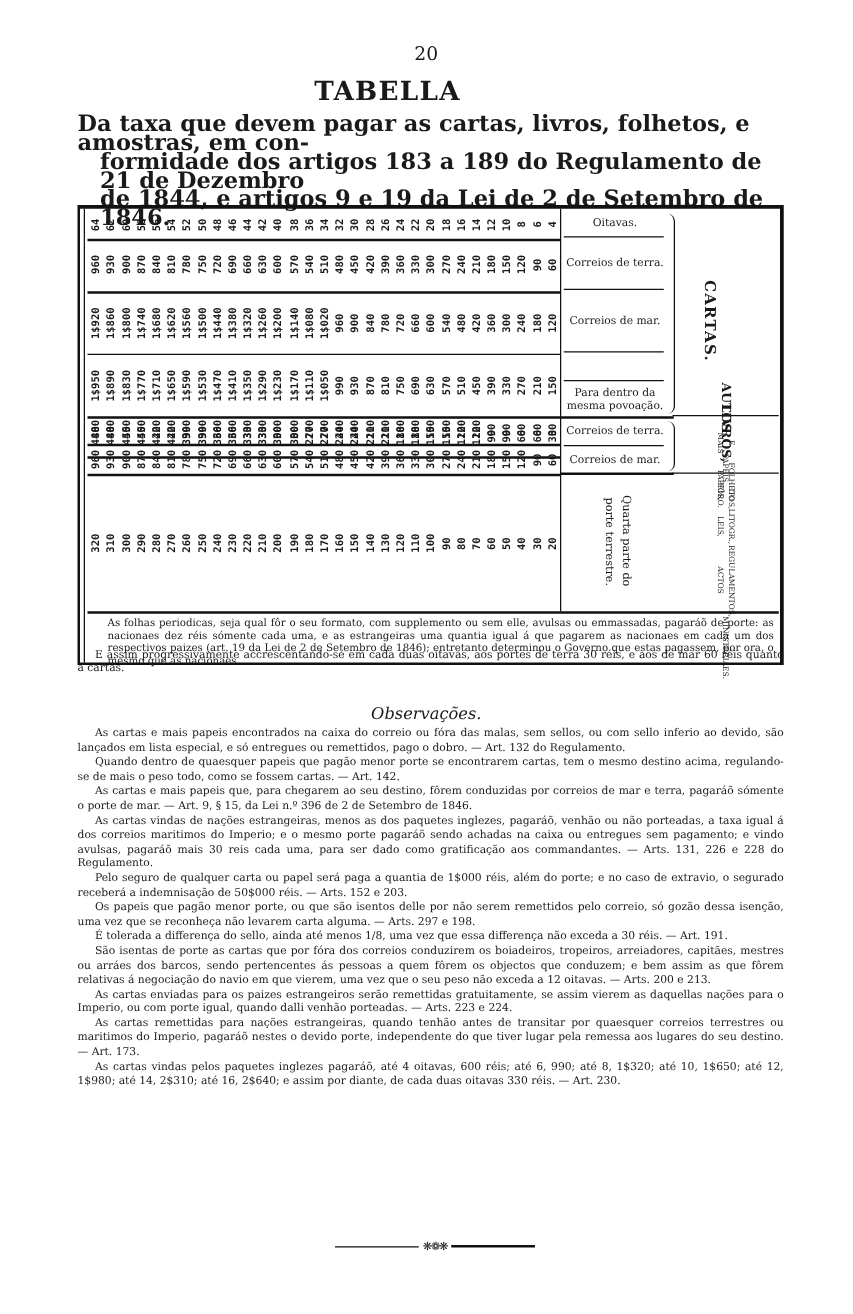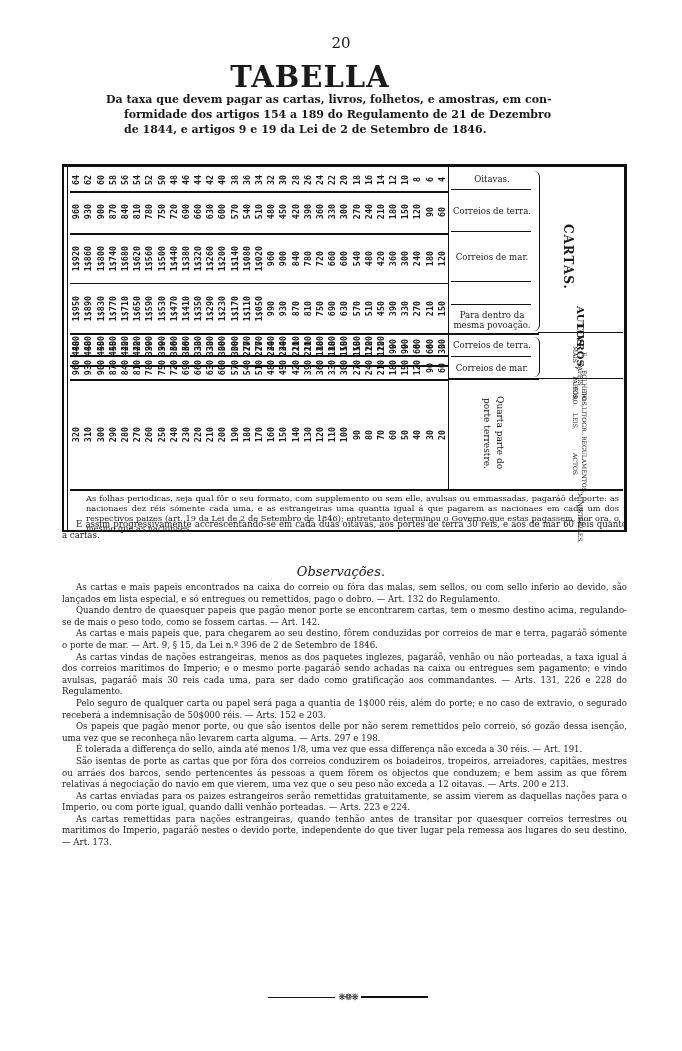--- a/index.html
+++ b/index.html
@@ -2,22 +2,22 @@
 <html><head>
 <meta charset="utf-8">
 <style>
   html, body { margin:0; padding:0; }
   body {
     width:682px; height:1051px; background:#ffffff; color:#1a1a1a;
     font-family:"DejaVu Serif", "Liberation Serif", serif;
     position:relative; overflow:hidden;
   }
   .page-num { position:absolute; top:34px; left:0; width:682px; text-align:center; font-size:15px; }
-  .title { position:absolute; top:60px; left:0; width:620px; text-align:center; font-size:29px; font-weight:bold; letter-spacing:1px; }
-  .subtitle { position:absolute; top:92px; left:62px; width:570px; font-size:11px; font-weight:bold; line-height:15px; text-indent:0;margin-left:44px; }
+  .title { position:absolute; top:60px; left:0; width:620px; text-align:center; font-size:21px; font-weight:bold; letter-spacing:1px; }
+  .subtitle { position:absolute; top:92px; left:62px; width:570px; font-size:18px; font-weight:bold; line-height:15px; text-indent:0; }
   .subtitle .ind { padding-left:18px; }
 
   .table-frame {
     position:absolute; top:164px; left:62px; width:565px; height:368px;
     border:2px solid #111; border-top:3px solid #111; border-right:3px solid #111;
     box-sizing:border-box;
   }
   .table-frame::before {
     content:""; position:absolute; left:3px; top:0; bottom:0; border-left:1px solid #111;
   }
@@ -59,21 +59,21 @@
   .ornament .m { font-size:9px; padding:0 3px; letter-spacing:-1px; }
   .ornament .r { flex:1; border-top:2px solid #111; }
 </style>
 </head>
 <body>
 
 <div class="page-num">20</div>
 <div class="title">TABELLA</div>
 <div class="subtitle">
   <div>Da taxa que devem pagar as cartas, livros, folhetos, e amostras, em con-</div>
-  <div class="ind">formidade dos artigos 154 a 189 do Regulamento de 21 de Dezembro</div>
+  <div class="ind">formidade dos artigos 183 a 189 do Regulamento de 21 de Dezembro</div>
   <div class="ind">de 1844, e artigos 9 e 19 da Lei de 2 de Setembro de 1846.</div>
 </div>
 
 <div class="table-frame">
   <div class="grid-area">
     <div class="row" style="top:2px;height:22px;">
         <span class="cell">4</span>
         <span class="cell">6</span>
         <span class="cell">8</span>
         <span class="cell">10</span>
@@ -406,19 +406,20 @@
   <p>As cartas e mais papeis encontrados na caixa do correio ou fóra das malas, sem sellos, ou com sello inferio ao devido, são lançados em lista especial, e só entregues ou remettidos, pago o dobro. — Art. 132 do Regulamento.</p>
   <p>Quando dentro de quaesquer papeis que pagão menor porte se encontrarem cartas, tem o mesmo destino acima, regulando-se de mais o peso todo, como se fossem cartas. — Art. 142.</p>
   <p>As cartas e mais papeis que, para chegarem ao seu destino, fôrem conduzidas por correios de mar e terra, pagaráõ sómente o porte de mar. — Art. 9, § 15, da Lei n.º 396 de 2 de Setembro de 1846.</p>
   <p>As cartas vindas de nações estrangeiras, menos as dos paquetes inglezes, pagaráõ, venhão ou não porteadas, a taxa igual á dos correios maritimos do Imperio; e o mesmo porte pagaráõ sendo achadas na caixa ou entregues sem pagamento; e vindo avulsas, pagaráõ mais 30 reis cada uma, para ser dado como gratificação aos commandantes. — Arts. 131, 226 e 228 do Regulamento.</p>
   <p>Pelo seguro de qualquer carta ou papel será paga a quantia de 1$000 réis, além do porte; e no caso de extravio, o segurado receberá a indemnisação de 50$000 réis. — Arts. 152 e 203.</p>
   <p>Os papeis que pagão menor porte, ou que são isentos delle por não serem remettidos pelo correio, só gozão dessa isenção, uma vez que se reconheça não levarem carta alguma. — Arts. 297 e 198.</p>
   <p>É tolerada a differença do sello, ainda até menos 1/8, uma vez que essa differença não exceda a 30 réis. — Art. 191.</p>
   <p>São isentas de porte as cartas que por fóra dos correios conduzirem os boiadeiros, tropeiros, arreiadores, capitães, mestres ou arráes dos barcos, sendo pertencentes ás pessoas a quem fôrem os objectos que conduzem; e bem assim as que fôrem relativas á negociação do navio em que vierem, uma vez que o seu peso não exceda a 12 oitavas. — Arts. 200 e 213.</p>
   <p>As cartas enviadas para os paizes estrangeiros serão remettidas gratuitamente, se assim vierem as daquellas nações para o Imperio, ou com porte igual, quando dalli venhão porteadas. — Arts. 223 e 224.</p>
   <p>As cartas remettidas para nações estrangeiras, quando tenhão antes de transitar por quaesquer correios terrestres ou maritimos do Imperio, pagaráõ nestes o devido porte, independente do que tiver lugar pela remessa aos lugares do seu destino. — Art. 173.</p>
+  <p>As cartas vindas pelos paquetes inglezes pagaráõ, até 4 oitavas, 600 réis; até 6, 990; até 8, 1$320; até 10, 1$650; até 12, 1$980; até 14, 2$310; até 16, 2$640; e assim por diante, de cada duas oitavas 330 réis. — Art. 230.</p>
 </div>
 
 <div class="ornament">
   <span class="l"></span>
   <span class="m">❋❁❋</span>
   <span class="r"></span>
 </div>
 
 </body></html>

